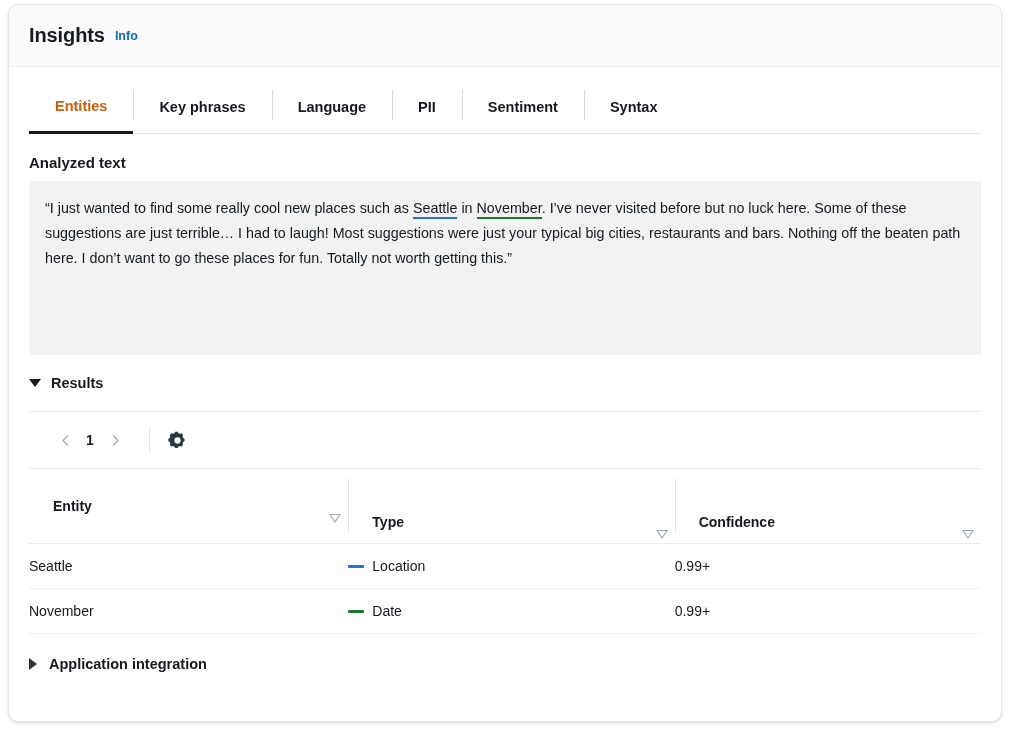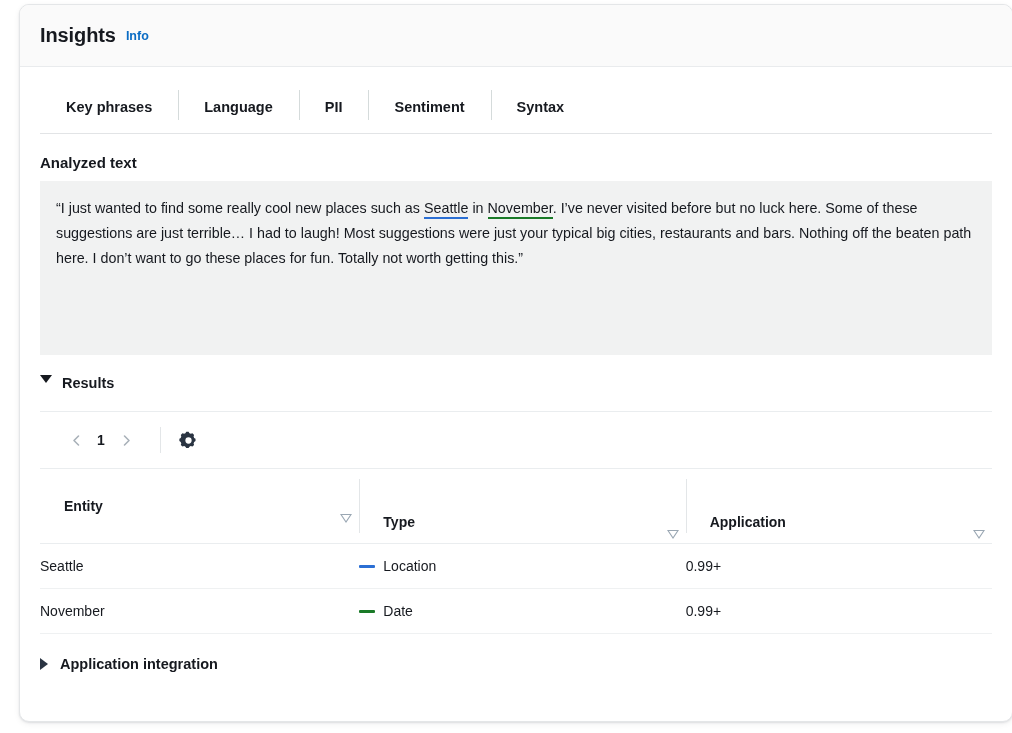--- a/index.html
+++ b/index.html
@@ -8,21 +8,21 @@
     background: #ffffff;
     width: 1012px;
     height: 733px;
     overflow: hidden;
     font-family: "Liberation Sans", sans-serif;
     -webkit-font-smoothing: antialiased;
   }
 
   .card {
     position: absolute;
-    left: 19px;
+    left: 8px;
     top: 4px;
     width: 994px;
     height: 718px;
     background: #ffffff;
     border: 1px solid #e4e6e8;
     border-radius: 10px;
     box-shadow: 0 1px 2px rgba(15,25,40,0.10), 0 2px 6px rgba(15,25,40,0.06);
     overflow: hidden;
     box-sizing: border-box;
   }
@@ -117,21 +117,21 @@
     padding-bottom: 1px;
   }
   .ent-date {
     border-bottom: 2.5px solid #1a7a28;
     padding-bottom: 1px;
   }
 
   
   .results-head {
     display: flex;
-    align-items: flex-start;
+    align-items: center;
     margin-top: 20px;
     margin-bottom: 20px;
     cursor: pointer;
     width: fit-content;
   }
   .caret-down {
     width: 0; height: 0;
     border-left: 6px solid transparent;
     border-right: 6px solid transparent;
     border-top: 8px solid #16191f;
@@ -298,20 +298,21 @@
 <div class="card">
 
   <div class="card-header">
     <div class="card-title">Insights</div>
     <a class="info-link" style="color: rgb(10, 108, 196);">Info</a>
   </div>
 
   <div class="card-body">
 
     <div class="tabs">
+      <div class="tab active" style="color: rgb(212, 91, 7);">Entities</div>
       <div class="tab">Key phrases</div>
       <div class="tab">Language</div>
       <div class="tab">PII</div>
       <div class="tab">Sentiment</div>
       <div class="tab">Syntax</div>
     </div>
 
     <div class="section-label">Analyzed text</div>
     <div class="analyzed-box"><span>“I just wanted to find some really cool new places such as </span><span class="ent-loc" style="border-bottom-color: rgb(43, 111, 212);">Seattle</span><span> in </span><span class="ent-date" style="border-bottom-color: rgb(26, 122, 40);">November</span><span>. I’ve never visited before but no luck here. Some of these suggestions are just terrible… I had to laugh! Most suggestions were just your typical big cities, restaurants and bars. Nothing off the beaten path here. I don’t want to go these places for fun. Totally not worth getting this.”</span></div>
 
@@ -371,21 +372,21 @@
                 <span>Type</span>
                 <span class="sort-tri">
                   <svg width="12" height="10" viewBox="0 0 12 10">
                     <polygon points="1,1.5 11,1.5 6,9" fill="none" stroke="#9aa7b3" stroke-width="1.1"></polygon>
                   </svg>
                 </span>
               </div>
             </th>
             <th class="col-conf">
               <div class="th-inner">
-                <span>Application</span>
+                <span>Confidence</span>
                 <span class="sort-tri">
                   <svg width="12" height="10" viewBox="0 0 12 10">
                     <polygon points="1,1.5 11,1.5 6,9" fill="none" stroke="#9aa7b3" stroke-width="1.1"></polygon>
                   </svg>
                 </span>
               </div>
             </th>
           </tr>
         </thead>
         <tbody>

